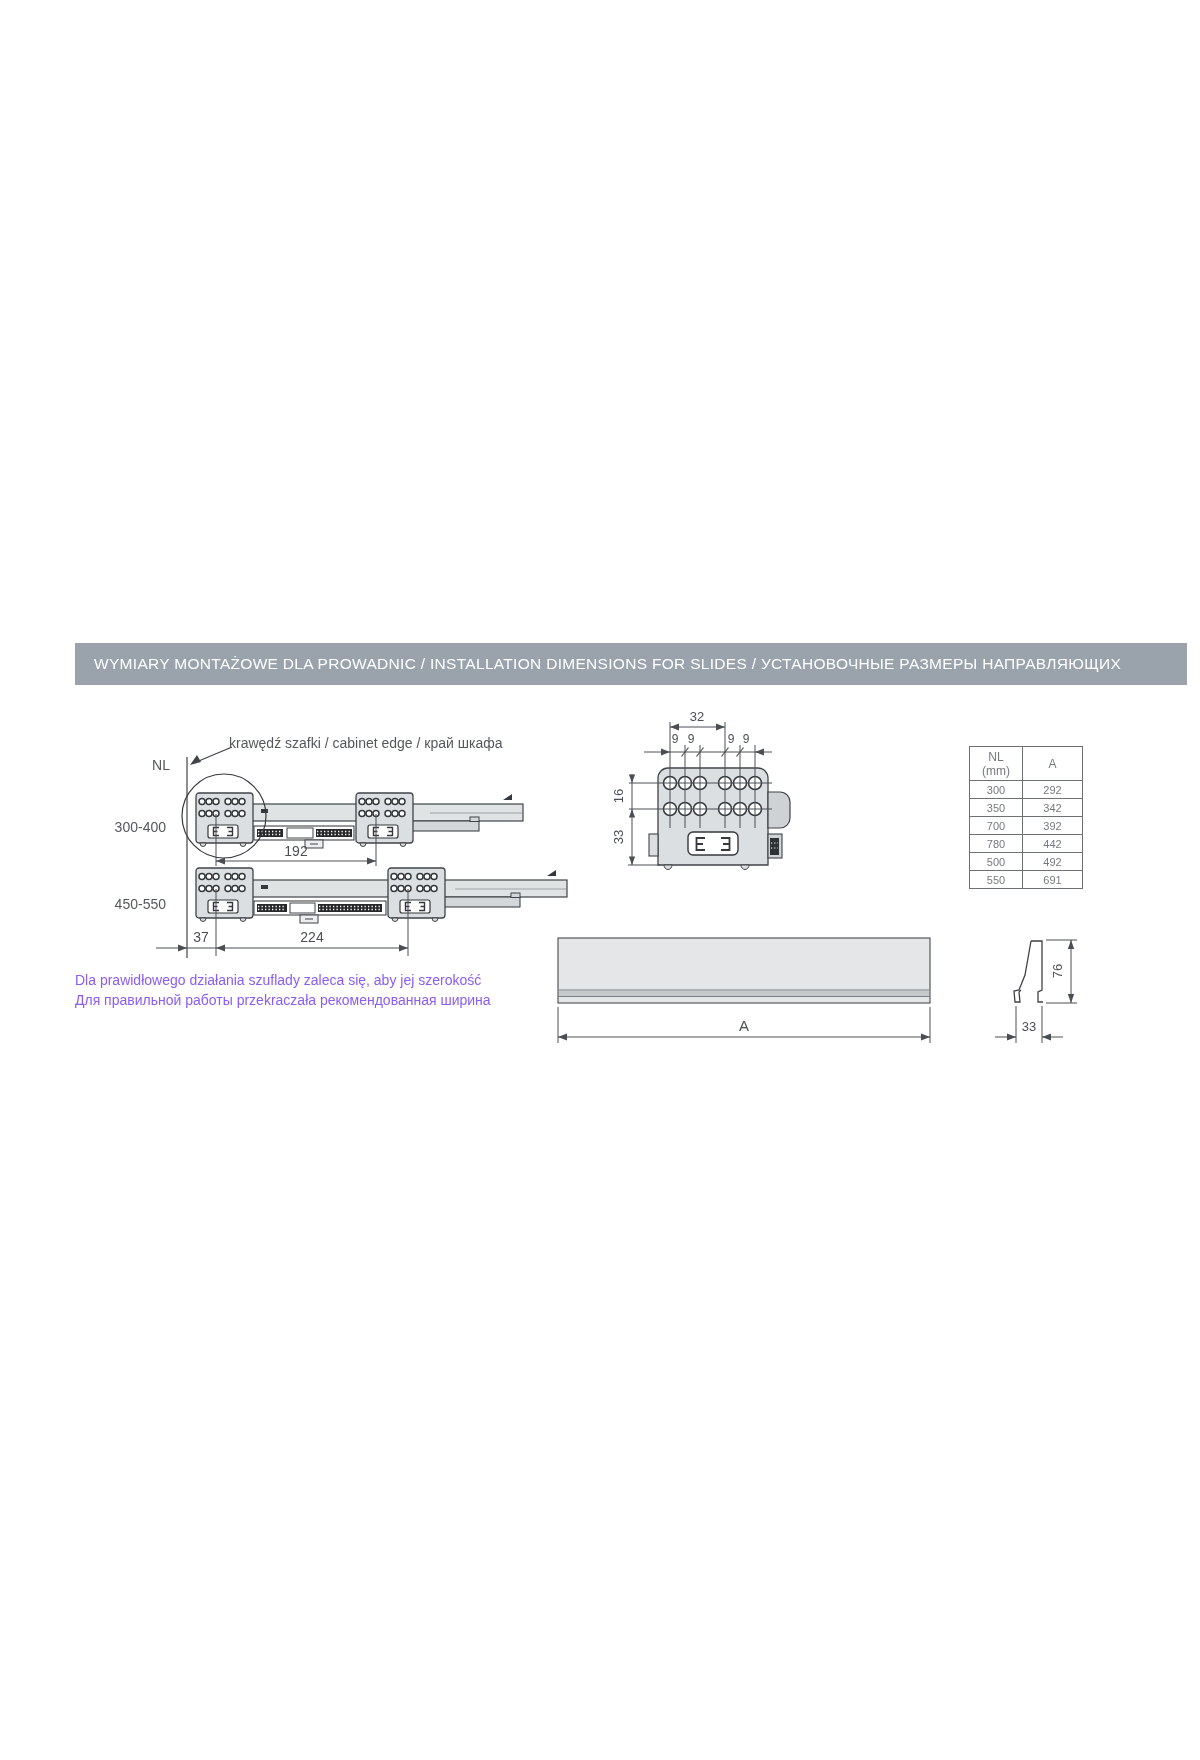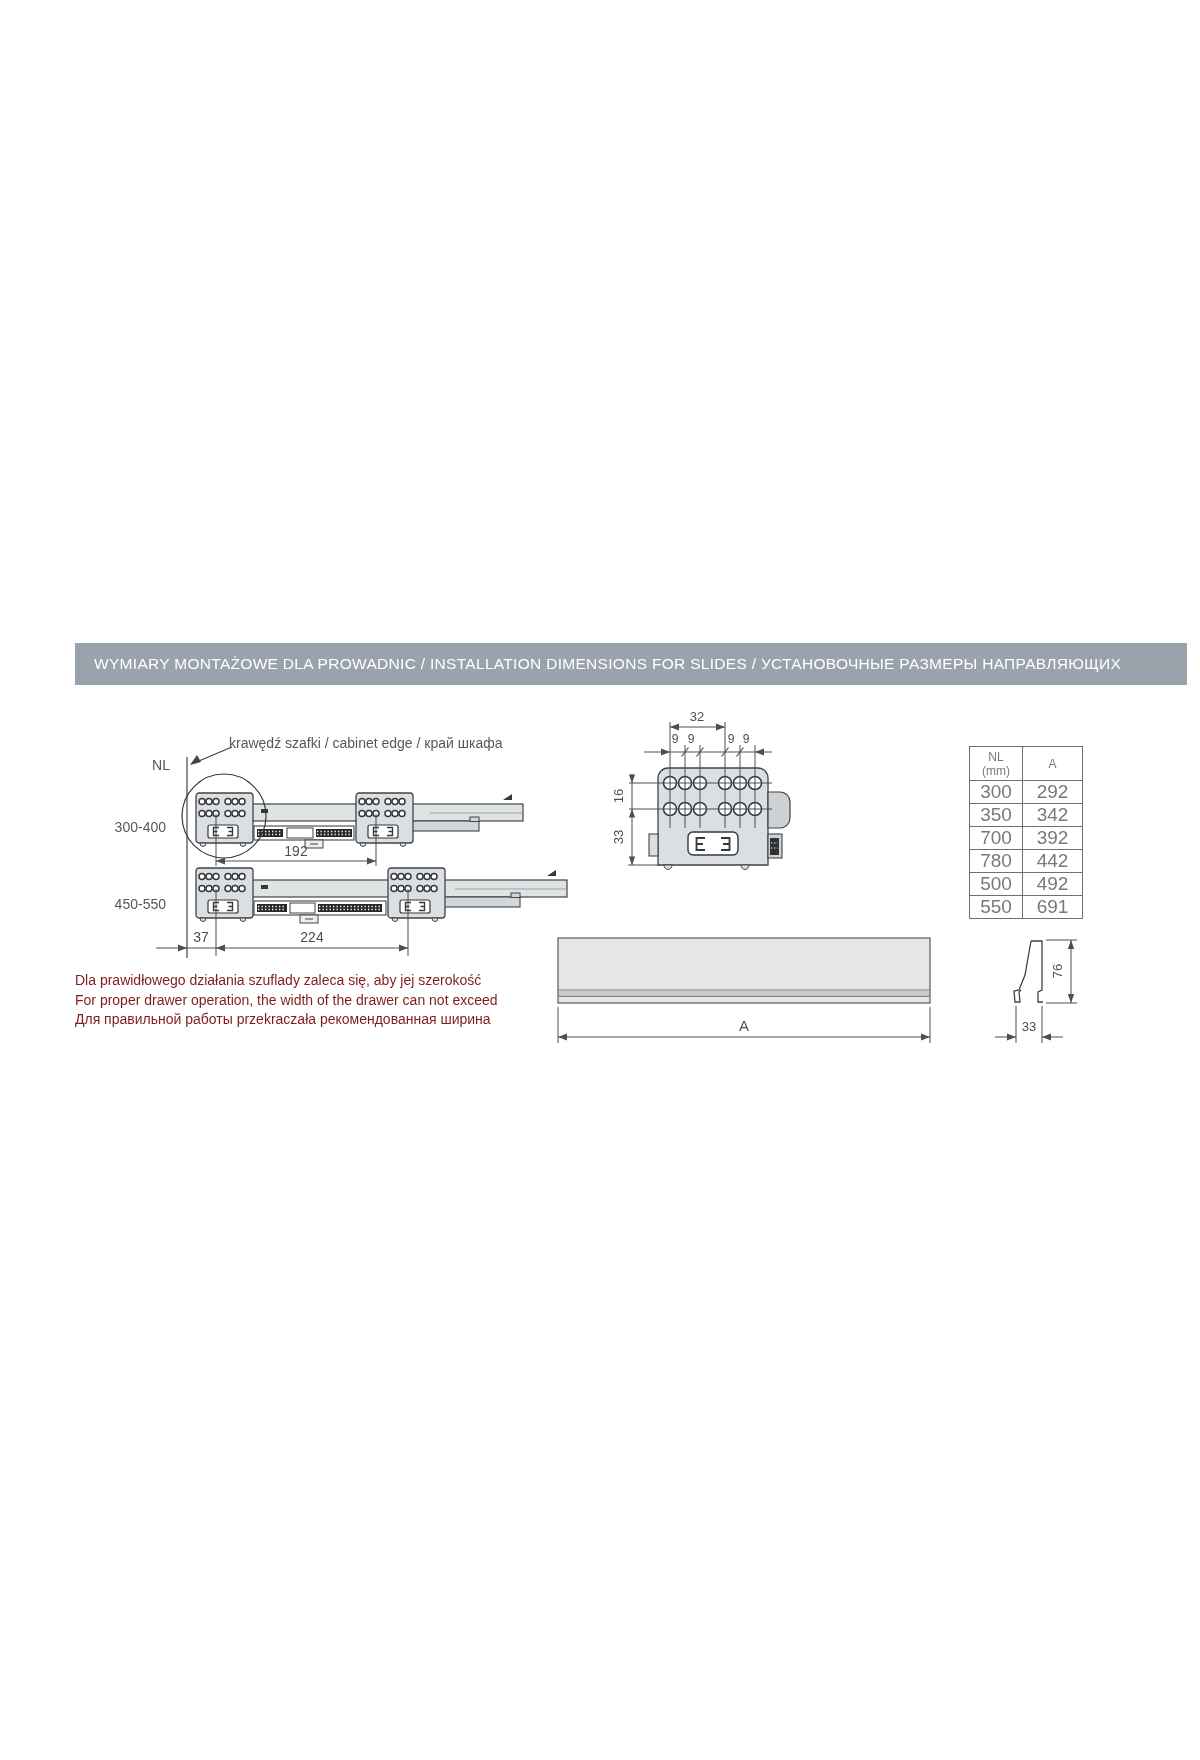--- a/index.html
+++ b/index.html
@@ -8,22 +8,22 @@
   .title-bar{position:absolute;left:75px;top:643px;width:1112px;height:42px;
         background:#9aa3ab;color:#ffffff;display:flex;align-items:center;
         padding-left:19px;box-sizing:border-box;font-size:15.5px;letter-spacing:.3px;
         white-space:nowrap;}
   .diagram-svg{position:absolute;left:0;top:0;}
   .spec-table{position:absolute;left:969px;top:746px;border-collapse:collapse;
         color:#75797f;text-align:center;}
   .spec-table th,.spec-table td{border:1px solid #6d7176;font-weight:normal;padding:0;}
   .spec-table th{width:52px;height:33px;font-size:12px;line-height:14px;}
   .spec-table th.colA{width:59px;}
-  .spec-table td{height:17px;font-size:19px;}
-  .notes{position:absolute;left:75px;top:971px;color:#7f1d1d;font-size:14px;
+  .spec-table td{height:17px;font-size:11px;}
+  .notes{position:absolute;left:75px;top:971px;color:#8b5cf6;font-size:14px;
         line-height:19.6px;white-space:nowrap;}
   .notes div{height:19.6px;}
   text{font-family:"Liberation Sans",sans-serif;fill:#4b4f54;}
   .lbl{fill:#54585d;}
 </style>
 </head>
 <body>
 
 <div class="page">
 
@@ -273,17 +273,16 @@
         </tr>
     <tr>
           <td>550</td>
           <td>691</td>
         </tr>
   </tbody>
     </table>
 
   <div class="notes">
     <div>Dla prawidłowego działania szuflady zaleca się, aby jej szerokość</div>
-    <div>For proper drawer operation, the width of the drawer can not exceed</div>
     <div>Для правильной работы przekraczała рекомендованная ширина</div>
   </div>
 
 </div>
 
 </body></html>

